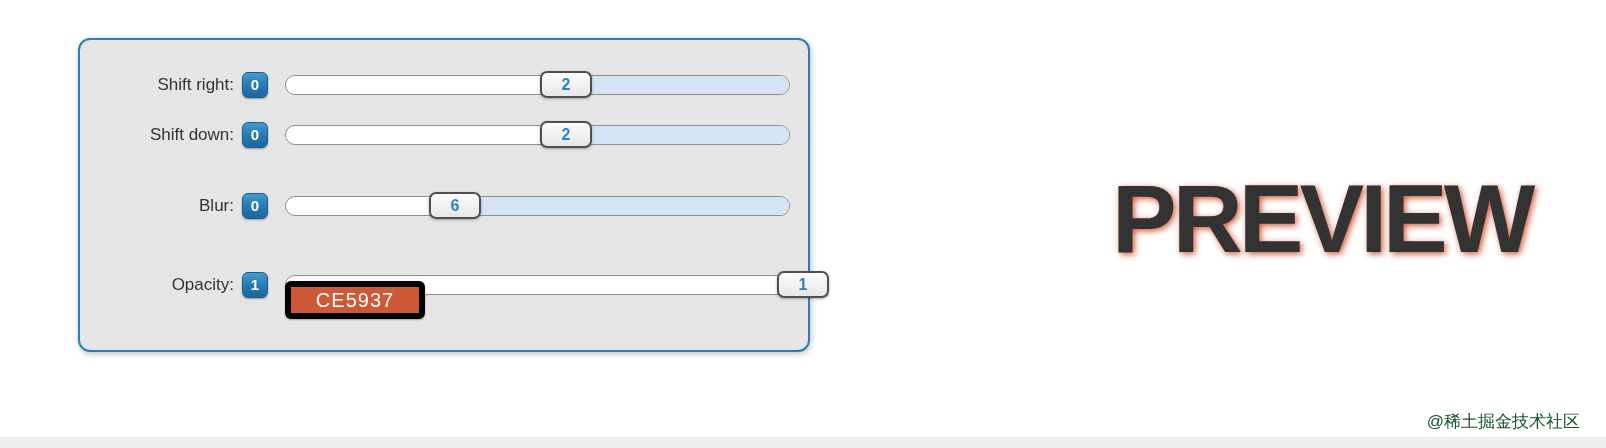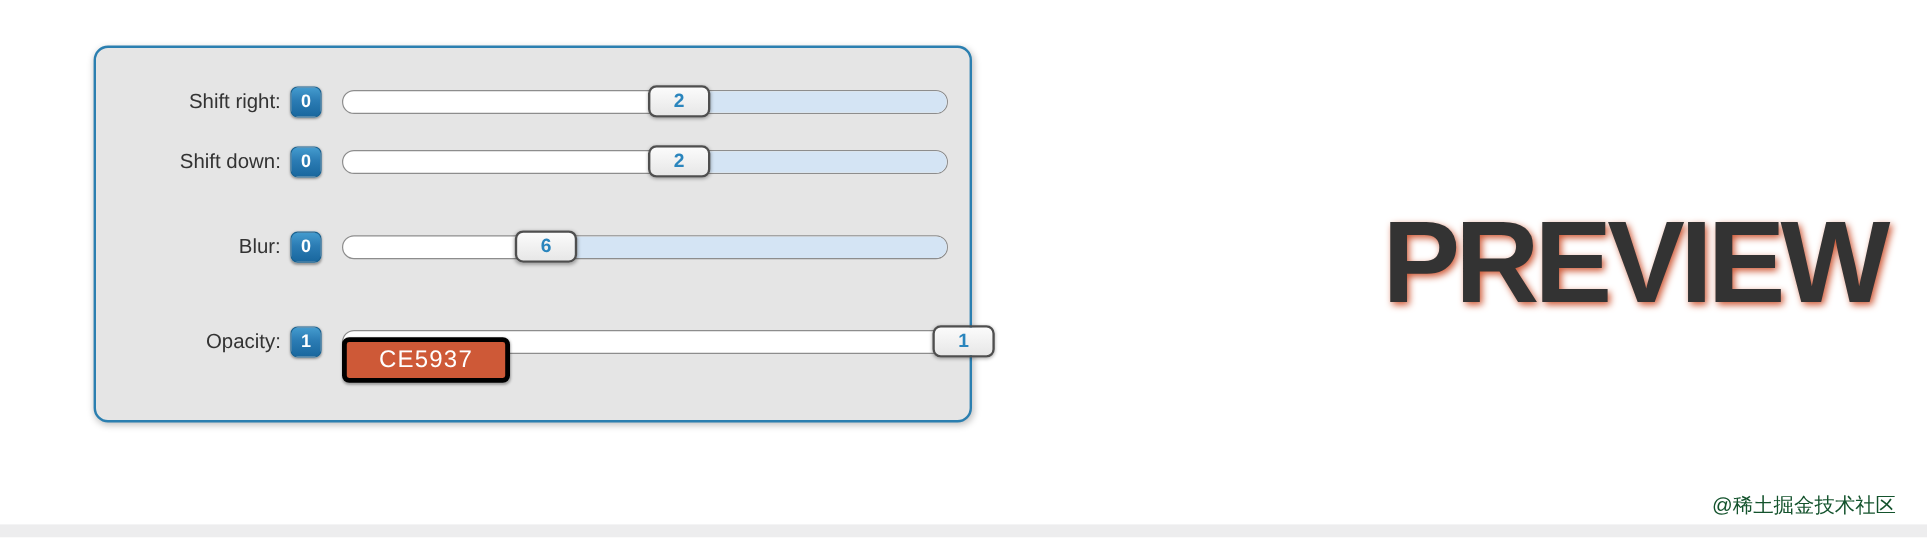--- a/index.html
+++ b/index.html
@@ -55,33 +55,33 @@
     color:#2a85bd;font-size:16px;font-weight:bold;
     text-align:center;line-height:23px;
     box-shadow:0 1px 3px rgba(0,0,0,.3);
     cursor:pointer;
   }
   .r0{top:31px;} .r1{top:81px;} .r2{top:132px;margin-top:20px;} .r3{top:183px;margin-top:48px;}
   .color-row{top:239px;height:44px;}
   .color-label{width:176px;line-height:24px;top:2px;}
   .color-btn{
     position:absolute;left:205px;top:2px;width:140px;height:38px;
-    border:4px solid #000000;
+    border:6px solid #000000;
     border-radius:6px;
     color:#ffffff;font-size:20px;letter-spacing:1px;
     font-family:"Liberation Sans", sans-serif;
     text-align:center;
     box-shadow:0 1px 2px rgba(0,0,0,.3);
     cursor:pointer;
     padding:0;
   }
 
   
   .preview{
-    position:absolute;left:1152px;top:170px;
+    position:absolute;left:1112px;top:170px;
     font-size:97px;font-weight:bold;letter-spacing:-4px;
     line-height:97px;white-space:nowrap;
   }
 
   
   .watermark{
     position:absolute;right:26px;top:410px;
     font-size:17px;color:#14532d;
   }
   .bottom-strip{

